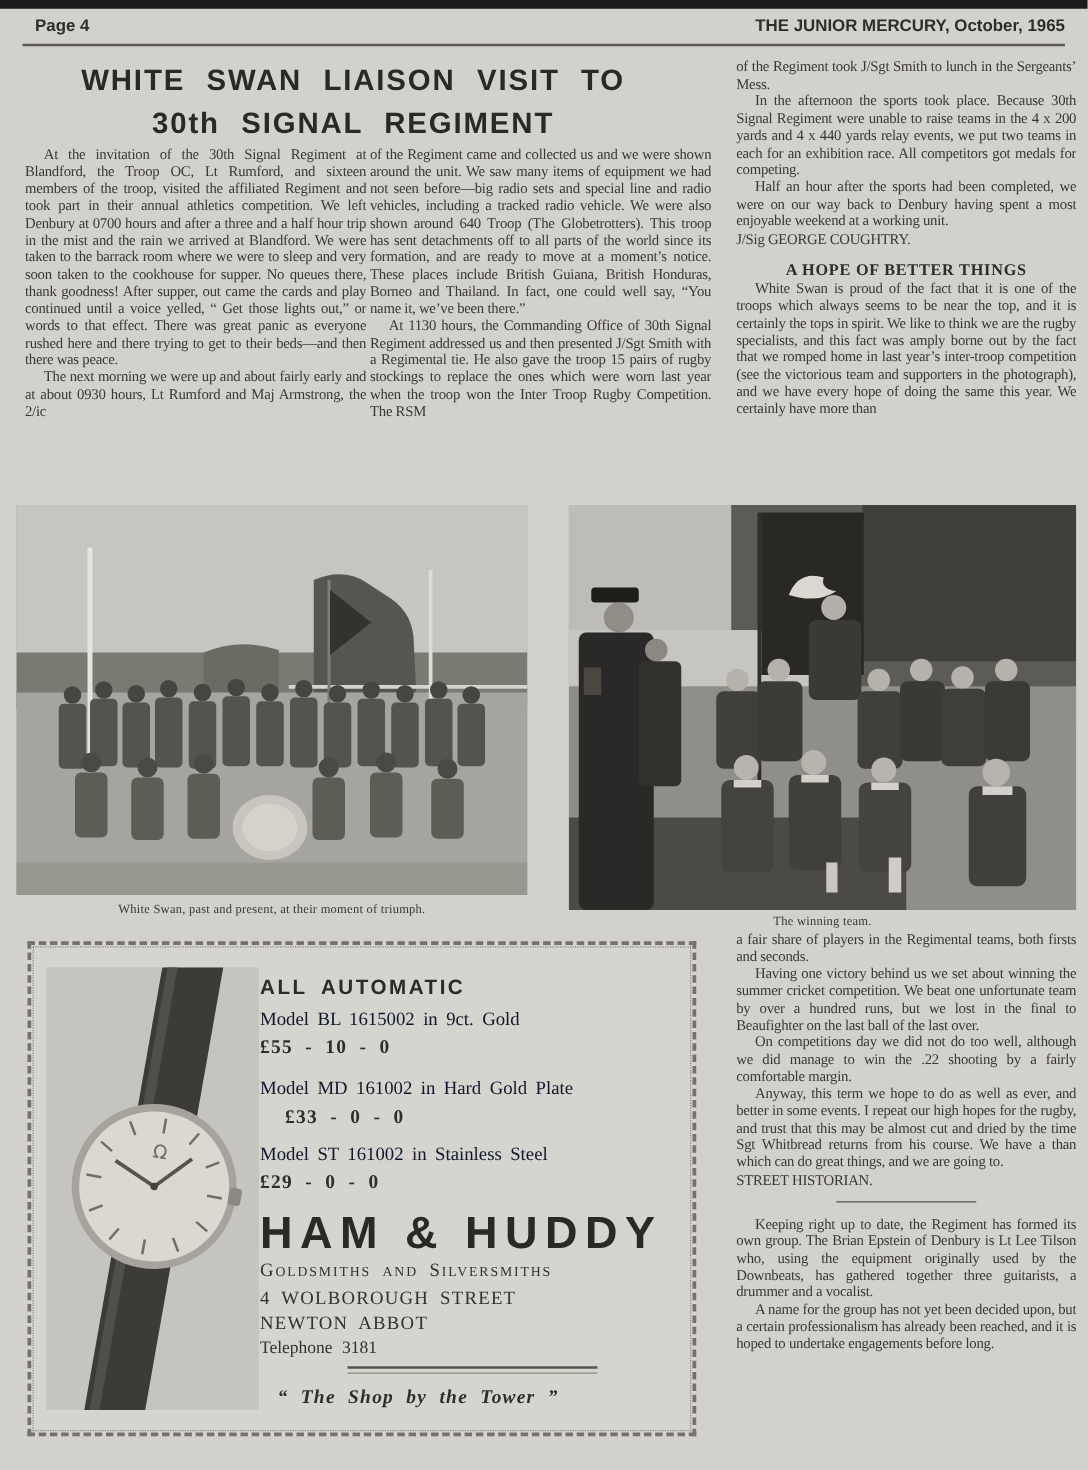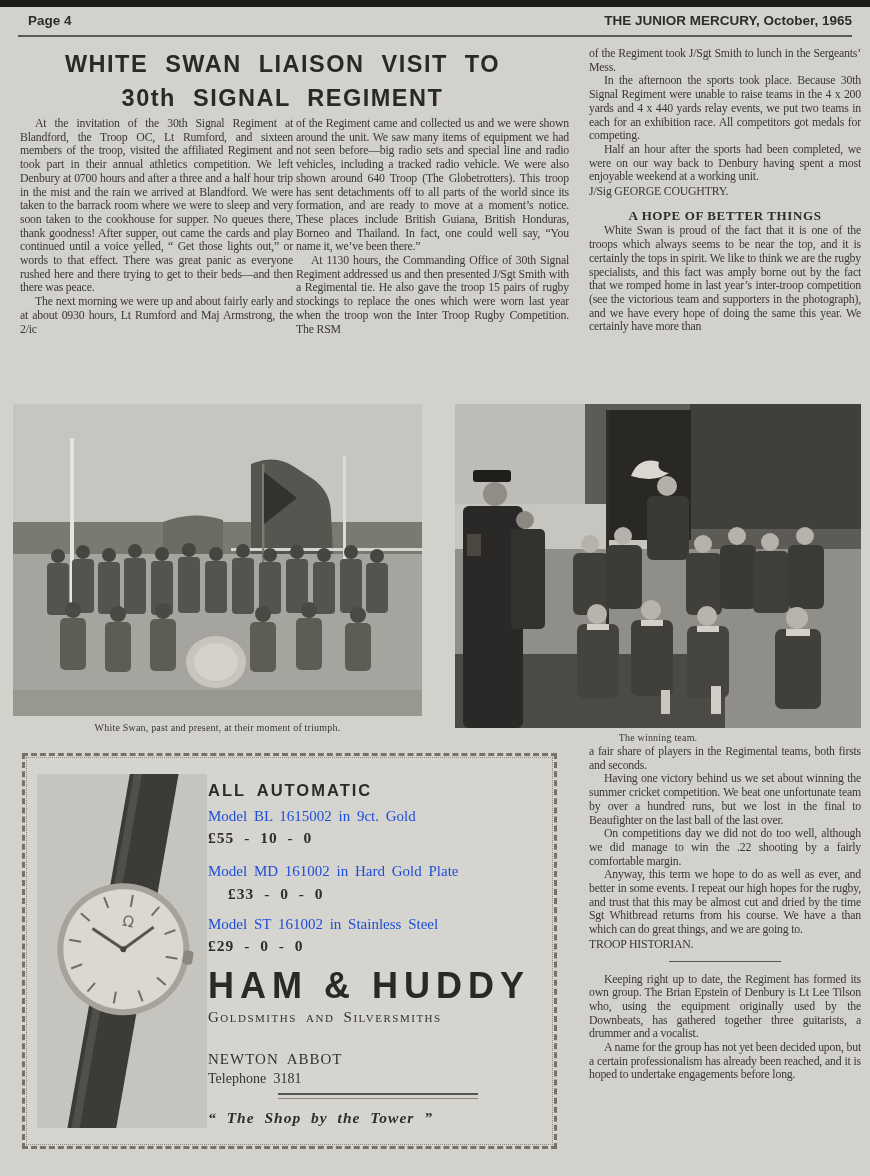--- a/index.html
+++ b/index.html
@@ -40,35 +40,35 @@
   .cap-right{left:455px;top:732px;width:406px;}
   
   .ad-box{left:22px;top:753px;width:535px;height:396px;background:#d6d4cf;}
   .ad-frame{position:absolute;inset:0;border:3px dashed #74726b;}
   .ad-frame2{position:absolute;inset:4px;border:1px dotted #8a887f;}
   .watch{position:absolute;left:15px;top:21px;width:170px;height:354px;background:#c6c4be;}
   .ad-text{position:absolute;left:186px;top:0;width:340px;height:100%;text-align:left;}
   .ad-line{position:absolute;left:0;width:100%;}
   .ad-head{top:28px;font-family:"Liberation Sans",sans-serif;font-weight:bold;
     font-size:16.5px;letter-spacing:2px;word-spacing:5px;color:#2c2b28;}
-  .model{font-size:15px;color:#1d4ed8;word-spacing:3px;}
+  .model{font-size:15px;color:#0f172a;word-spacing:3px;}
   .price{font-weight:bold;font-size:15.5px;letter-spacing:1px;word-spacing:5px;color:#2f2e2a;}
   .m0{top:55px;} .p0{top:76px;}
   .m1{top:110px;} .p1{top:132px;margin-left:20px;}
   .m2{top:163px;} .p2{top:184px;}
   .shop-name{top:212px;font-family:"Liberation Sans",sans-serif;font-weight:bold;
     font-size:36px;letter-spacing:6px;color:#2a2926;}
   .trade{top:256px;font-variant:small-caps;font-size:15px;letter-spacing:1.5px;word-spacing:4px;color:#33322e;}
   .addr1{top:278px;font-size:15px;letter-spacing:1px;word-spacing:4px;color:#33322e;}
   .addr2{top:298px;font-size:15px;letter-spacing:1px;word-spacing:4px;color:#33322e;}
   .phone{top:318px;font-size:14px;word-spacing:4px;color:#33322e;}
   .ad-rule{top:340px;left:70px;width:200px;height:3px;
     border-top:2px solid #57554f;border-bottom:1px solid #8b897f;position:absolute;}
   .slogan{top:356px;font-weight:bold;font-style:italic;font-size:15.5px;
-    letter-spacing:1px;word-spacing:5px;color:#2f2e2a;}
+    letter-spacing:1px;word-spacing:5px;color:#2f2e2a;margin-left:14px;}
 </style>
 </head>
 <body>
 
 <div class="abs top-strip"></div>
 
 <div class="abs hdr hdr-left">Page 4</div>
 <div class="abs hdr hdr-right">THE JUNIOR MERCURY, October, 1965</div>
 <div class="abs hdr-rule"></div>
 
@@ -252,29 +252,30 @@
   <div class="ad-text">
     <div class="ad-line ad-head">ALL AUTOMATIC</div>
     <div class="ad-line model m0">Model BL 1615002 in 9ct. Gold</div>
     <div class="ad-line price p0">£55 - 10 - 0</div>
     <div class="ad-line model m1">Model MD 161002 in Hard  Gold Plate</div>
     <div class="ad-line price p1">£33 - 0 - 0</div>
     <div class="ad-line model m2">Model ST 161002 in Stainless Steel</div>
     <div class="ad-line price p2">£29 - 0 - 0</div>
     <div class="ad-line shop-name">HAM &amp; HUDDY</div>
     <div class="ad-line trade">Goldsmiths and Silversmiths</div>
+    <div class="ad-line addr1">4 WOLBOROUGH STREET</div>
     <div class="ad-line addr2">NEWTON ABBOT</div>
     <div class="ad-line phone">Telephone  3181</div>
     <div class="ad-rule"></div>
     <div class="ad-line slogan">“ The Shop by the Tower ”</div>
   </div>
 </div>
 
 <div class="abs col colc">
   <p class="para">a fair share of players in the Regimental teams, both firsts and seconds.</p>
   <p class="para ind">Having one victory behind us we set about winning the summer cricket competition. We beat one unfortunate team by over a hundred runs, but we lost in the final to Beaufighter on the last ball of the last over.</p>
   <p class="para ind">On competitions day we did not do too well, although we did manage to win the .22 shooting by a fairly comfortable margin.</p>
   <p class="para ind">Anyway, this term we hope to do as well as ever, and better in some events.  I repeat our high hopes for the rugby, and trust that this may be almost cut and dried by the time Sgt Whitbread returns from his course. We have a than which can do great things, and we are going to.</p>
-  <p class="para sig sig2">TROOP HISTORIAN.</p>
+  <p class="para sig sig2">STREET HISTORIAN.</p>
   <div class="divider"></div>
   <p class="para ind">Keeping right up to date, the Regiment has formed its own group.  The Brian Epstein of Denbury is Lt Lee Tilson who, using the equipment originally used by the Downbeats, has gathered together three guitarists, a drummer and a vocalist.</p>
   <p class="para ind">A name for the group has not yet been decided upon, but a certain professionalism has already been reached, and it is hoped to undertake engagements before long.</p>
 </div>
 
 </body></html>

